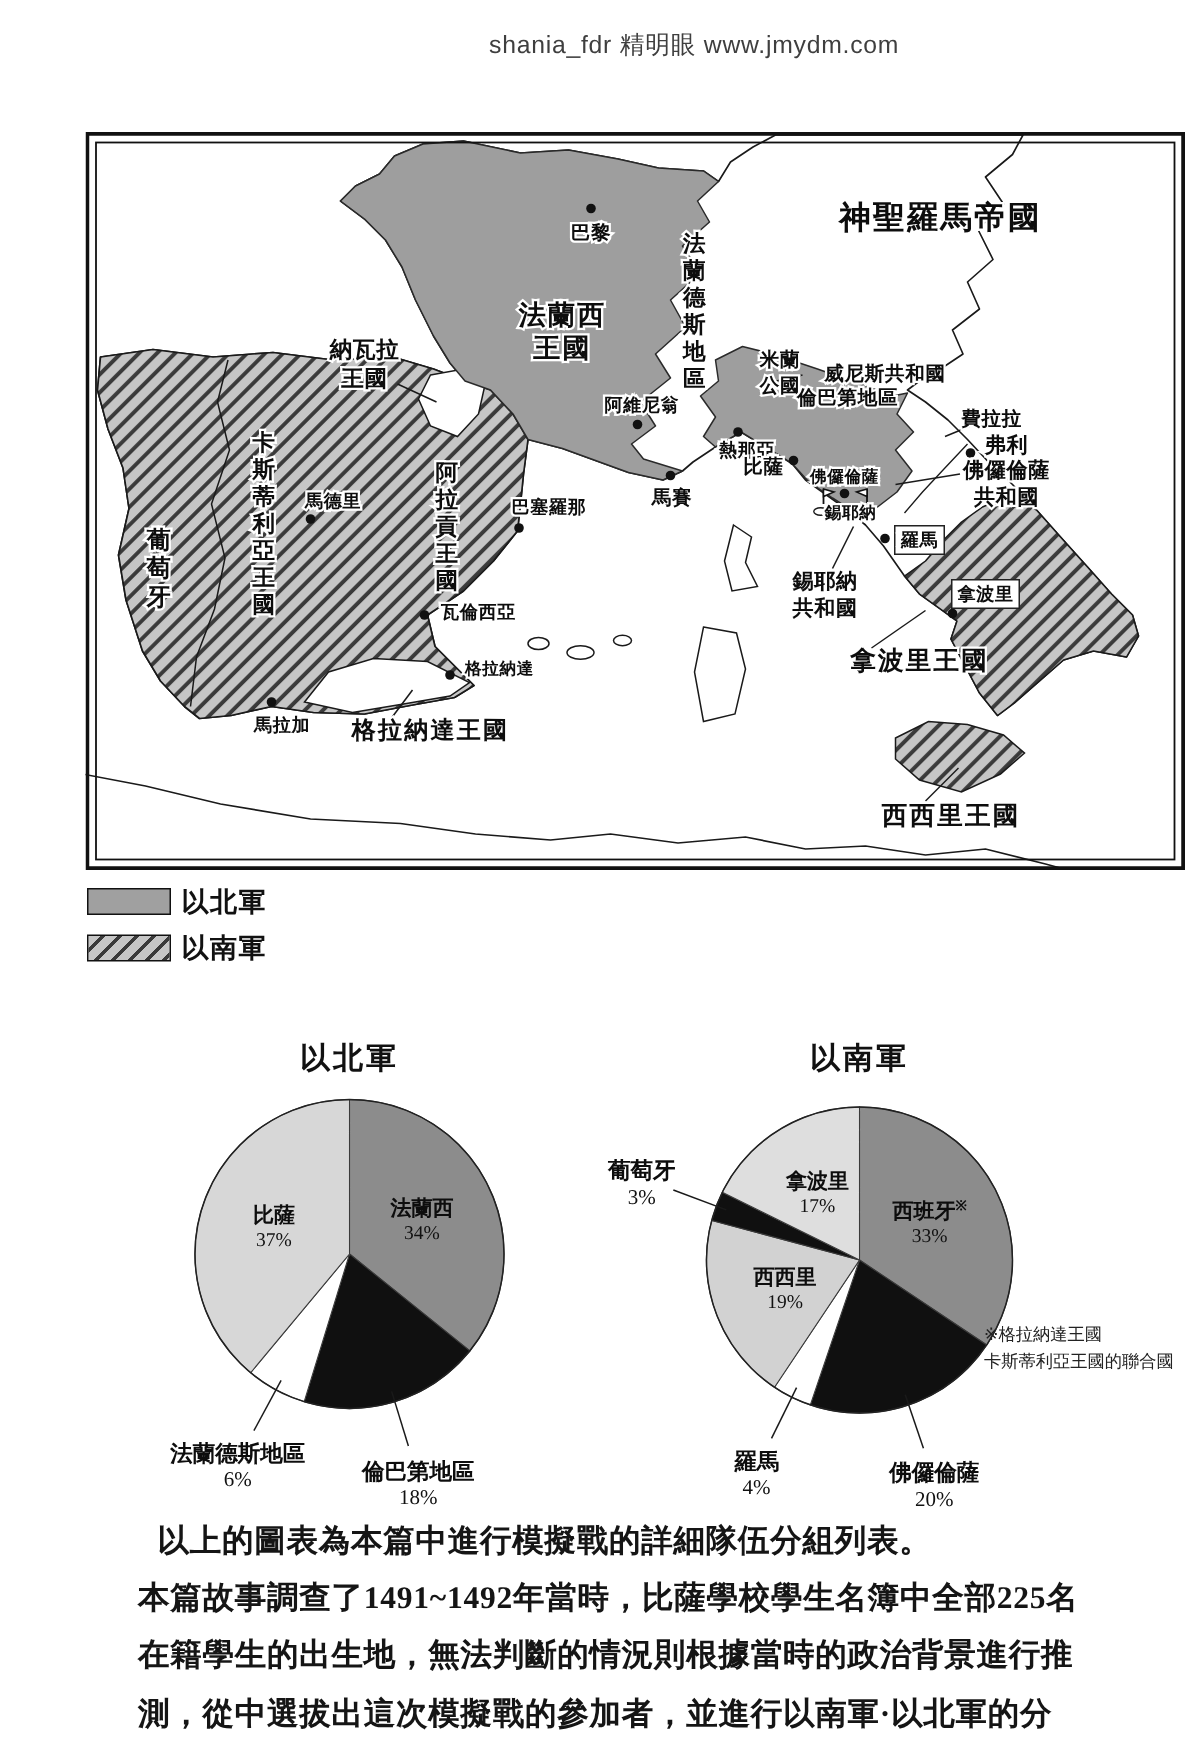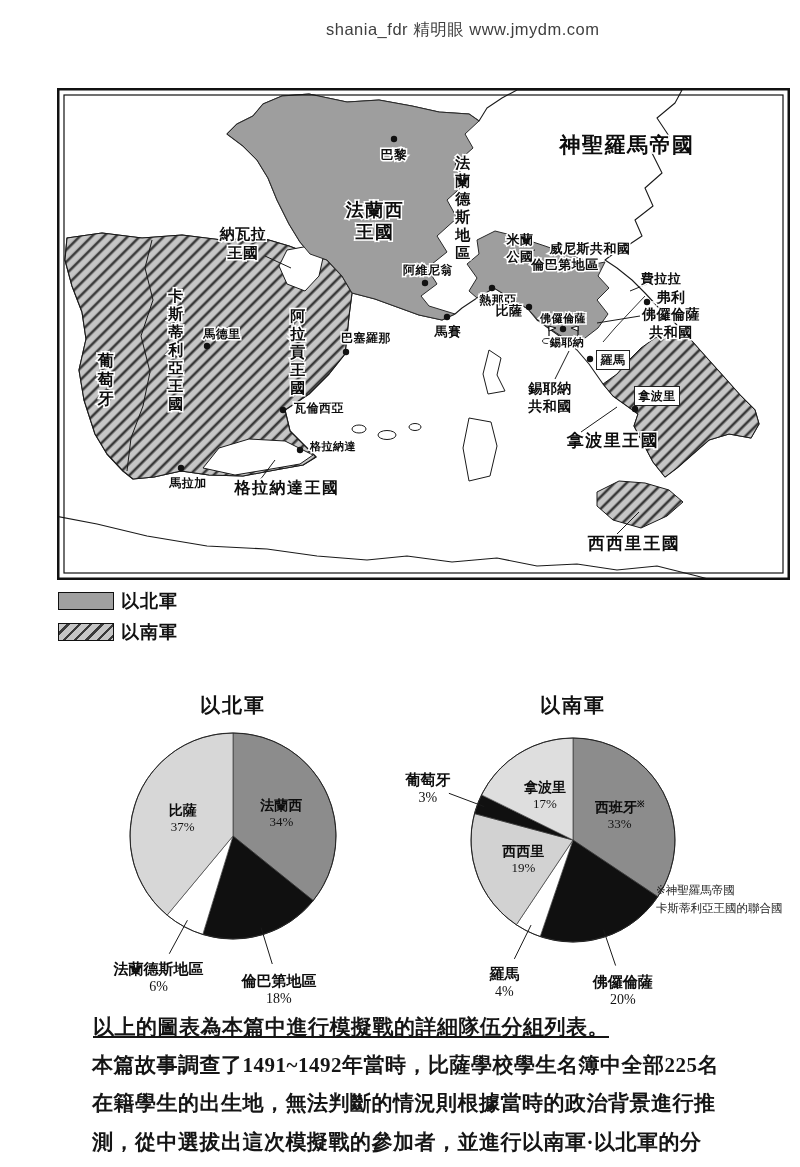--- a/index.html
+++ b/index.html
@@ -18,21 +18,21 @@
   #pie-north-title{left:63px;top:692px;}
   #pie-south-title{left:403px;top:692px;}
   .pie-svg{position:absolute;overflow:visible;}
   #pie-north-svg{left:63px;top:683px;}
   #pie-south-svg{left:403px;top:683px;}
   .pie-note{position:absolute;left:656px;top:882px;font-family:"Liberation Sans","DejaVu Sans",sans-serif;
        font-size:11.5px;line-height:1.55;color:#222;white-space:pre-line;}
   .footer{position:absolute;left:92px;top:1008px;width:628px;font-size:21px;font-weight:600;
        line-height:1.82;letter-spacing:.5px;color:#151515;}
   .footer p{margin:0;}
-  .footer .p1{margin-left:1px;text-decoration:underline;}
+  .footer .p1{margin-left:13px;}
 </style>
 </head>
 <body>
 
 <div class="watermark">shania_fdr 精明眼 www.jmydm.com</div>
 
 <div class="map-box">
   <svg id="map-svg" width="733" height="492" viewBox="0 0 733 492">
     <defs>
       <pattern id="hatch" patternUnits="userSpaceOnUse" width="8.5" height="8.5" patternTransform="rotate(45)">
@@ -217,19 +217,19 @@
     <path d="M 170,157 L 71.47556571851501,130.60045739954293 A 102 102 0 0 1 78.51898036366579,111.88655359766189 Z" fill="#101010" stroke="#3a3a3a" stroke-width="0.7"></path>
     <line x1="81.21996378780007" y1="123.58556045419182" x2="45.8988741119786" y2="110.29164364564448" stroke="#1a1a1a" stroke-width="1"></line>
     <text x="24.89714511554419" y="102.387152570292" text-anchor="middle" font-family="&quot;Liberation Serif&quot;,&quot;DejaVu Serif&quot;,serif" font-size="15" font-weight="bold" fill="#0d0d0d">葡萄牙</text>
     <text x="24.89714511554419" y="119.387152570292" text-anchor="middle" font-family="&quot;Liberation Serif&quot;,&quot;DejaVu Serif&quot;,serif" font-size="14" fill="#111">3%</text>
     <path d="M 170,157 L 78.51898036366579,111.88655359766189 A 102 102 0 0 1 169.99999999999997,55 Z" fill="#dedede" stroke="#3a3a3a" stroke-width="0.7"></path>
     <text x="141.99128120150445" y="108.95831629183027" text-anchor="middle" font-family="&quot;Liberation Serif&quot;,&quot;DejaVu Serif&quot;,serif" font-size="14" font-weight="bold" fill="#0d0d0d">拿波里</text>
     <text x="141.99128120150445" y="124.95831629183027" text-anchor="middle" font-family="&quot;Liberation Serif&quot;,&quot;DejaVu Serif&quot;,serif" font-size="13" fill="#111">17%</text>
     <circle cx="170" cy="157" r="102" fill="none" stroke="#222" stroke-width="1"></circle>
   </svg>
 
-<div class="pie-note">※神聖羅馬帝國
+<div class="pie-note">※格拉納達王國
 卡斯蒂利亞王國的聯合國</div>
 
 <div class="footer">
   <p class="p1">以上的圖表為本篇中進行模擬戰的詳細隊伍分組列表。</p>
   <p class="p2">本篇故事調查了1491~1492年當時，比薩學校學生名簿中全部225名在籍學生的出生地，無法判斷的情況則根據當時的政治背景進行推測，從中選拔出這次模擬戰的參加者，並進行以南軍·以北軍的分組。</p>
 </div>
 
 </body></html>

